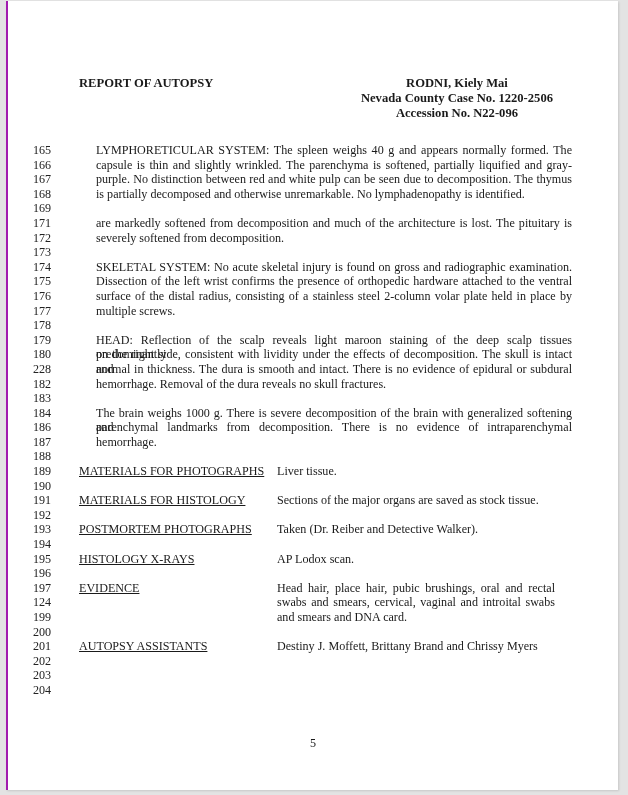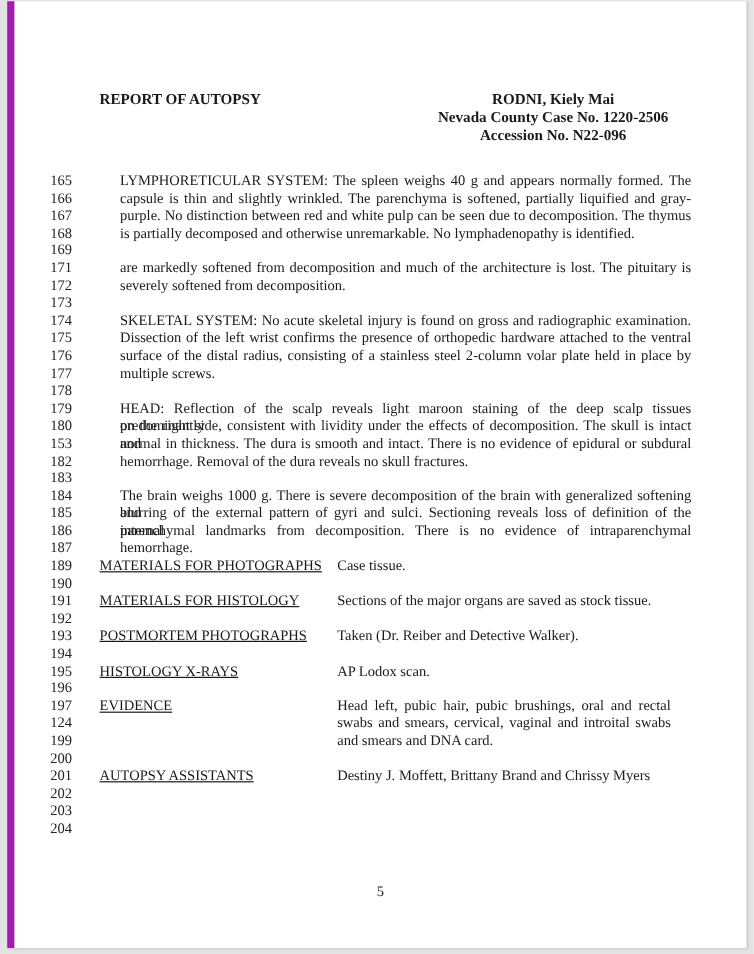--- a/index.html
+++ b/index.html
@@ -15,21 +15,21 @@
       font-family: "Liberation Serif", "DejaVu Serif", serif;
       color: #1a1a1a;
     }
     .page {
       position: absolute;
       left: 6px;
       top: 1px;
       width: 610px;
       height: 789px;
       background: #ffffff;
-      border-left: 6px solid #a21caf;
+      border-left: 2px solid #a21caf;
       box-shadow: 1px 1px 2px rgba(0,0,0,0.12);
     }
     .header-left {
       position: absolute;
       left: 71px;
       top: 75px;
       font-weight: bold;
       font-size: 12.6px;
       line-height: 15px;
     }
@@ -53,21 +53,21 @@
     .row {
       position: relative;
       height: 14.6px;
       font-size: 12.1px;
       line-height: 14.6px;
     }
     .lineno {
       position: absolute;
       left: 20px;
       width: 28px;
-      text-align: right;
+      text-align: center;
       color: #222;
     }
     .text {
       position: absolute;
       left: 88px;
       width: 476px;
       white-space: nowrap;
       overflow: visible;
     }
     .text.justify {
@@ -168,51 +168,51 @@
       </div>
       <div class="row">
         <span class="lineno">179</span>
         <span class="text justify">HEAD:  Reflection of the scalp reveals light maroon staining of the deep scalp tissues predominantly</span>
       </div>
       <div class="row">
         <span class="lineno">180</span>
         <span class="text justify">on the right side, consistent with lividity under the effects of decomposition.  The skull is intact and</span>
       </div>
       <div class="row">
-        <span class="lineno">153</span>
+        <span class="lineno">228</span>
         <span class="text justify">normal in thickness.  The dura is smooth and intact.  There is no evidence of epidural or subdural</span>
       </div>
       <div class="row">
         <span class="lineno">182</span>
         <span class="text">hemorrhage.   Removal of the dura reveals no skull fractures.</span>
       </div>
       <div class="row">
         <span class="lineno">183</span>
         <span class="text"></span>
       </div>
       <div class="row">
         <span class="lineno">184</span>
         <span class="text justify">The brain weighs 1000 g.  There is severe decomposition of the brain with generalized softening and</span>
       </div>
       <div class="row">
-        <span class="lineno">185</span>
-        <span class="text justify">blurring of the external pattern of gyri and sulci.  Sectioning reveals loss of definition of the internal</span>
-      </div>
-      <div class="row">
         <span class="lineno">186</span>
         <span class="text justify">parenchymal landmarks from decomposition.  There is no evidence of intraparenchymal hemorrhage.</span>
       </div>
       <div class="row">
         <span class="lineno">187</span>
         <span class="text"></span>
       </div>
       <div class="row">
+        <span class="lineno">188</span>
+        <span class="text"></span>
+      </div>
+      <div class="row">
         <span class="lineno">189</span>
         <span class="label">MATERIALS FOR PHOTOGRAPHS</span>
-        <span class="value">Case tissue.</span>
+        <span class="value">Liver tissue.</span>
       </div>
       <div class="row">
         <span class="lineno">190</span>
       </div>
       <div class="row">
         <span class="lineno">191</span>
         <span class="label">MATERIALS FOR HISTOLOGY</span>
         <span class="value">Sections of the major organs are saved as stock tissue.</span>
       </div>
       <div class="row">
@@ -230,21 +230,21 @@
         <span class="lineno">195</span>
         <span class="label">HISTOLOGY X-RAYS</span>
         <span class="value">AP Lodox scan.</span>
       </div>
       <div class="row">
         <span class="lineno">196</span>
       </div>
       <div class="row">
         <span class="lineno">197</span>
         <span class="label">EVIDENCE</span>
-        <span class="value justify">Head left, pubic hair, pubic brushings, oral and rectal</span>
+        <span class="value justify">Head hair, place hair, pubic brushings, oral and rectal</span>
       </div>
       <div class="row">
         <span class="lineno">124</span>
         <span class="value justify">swabs and smears, cervical, vaginal and introital swabs</span>
       </div>
       <div class="row">
         <span class="lineno">199</span>
         <span class="value">and smears and DNA card.</span>
       </div>
       <div class="row">

